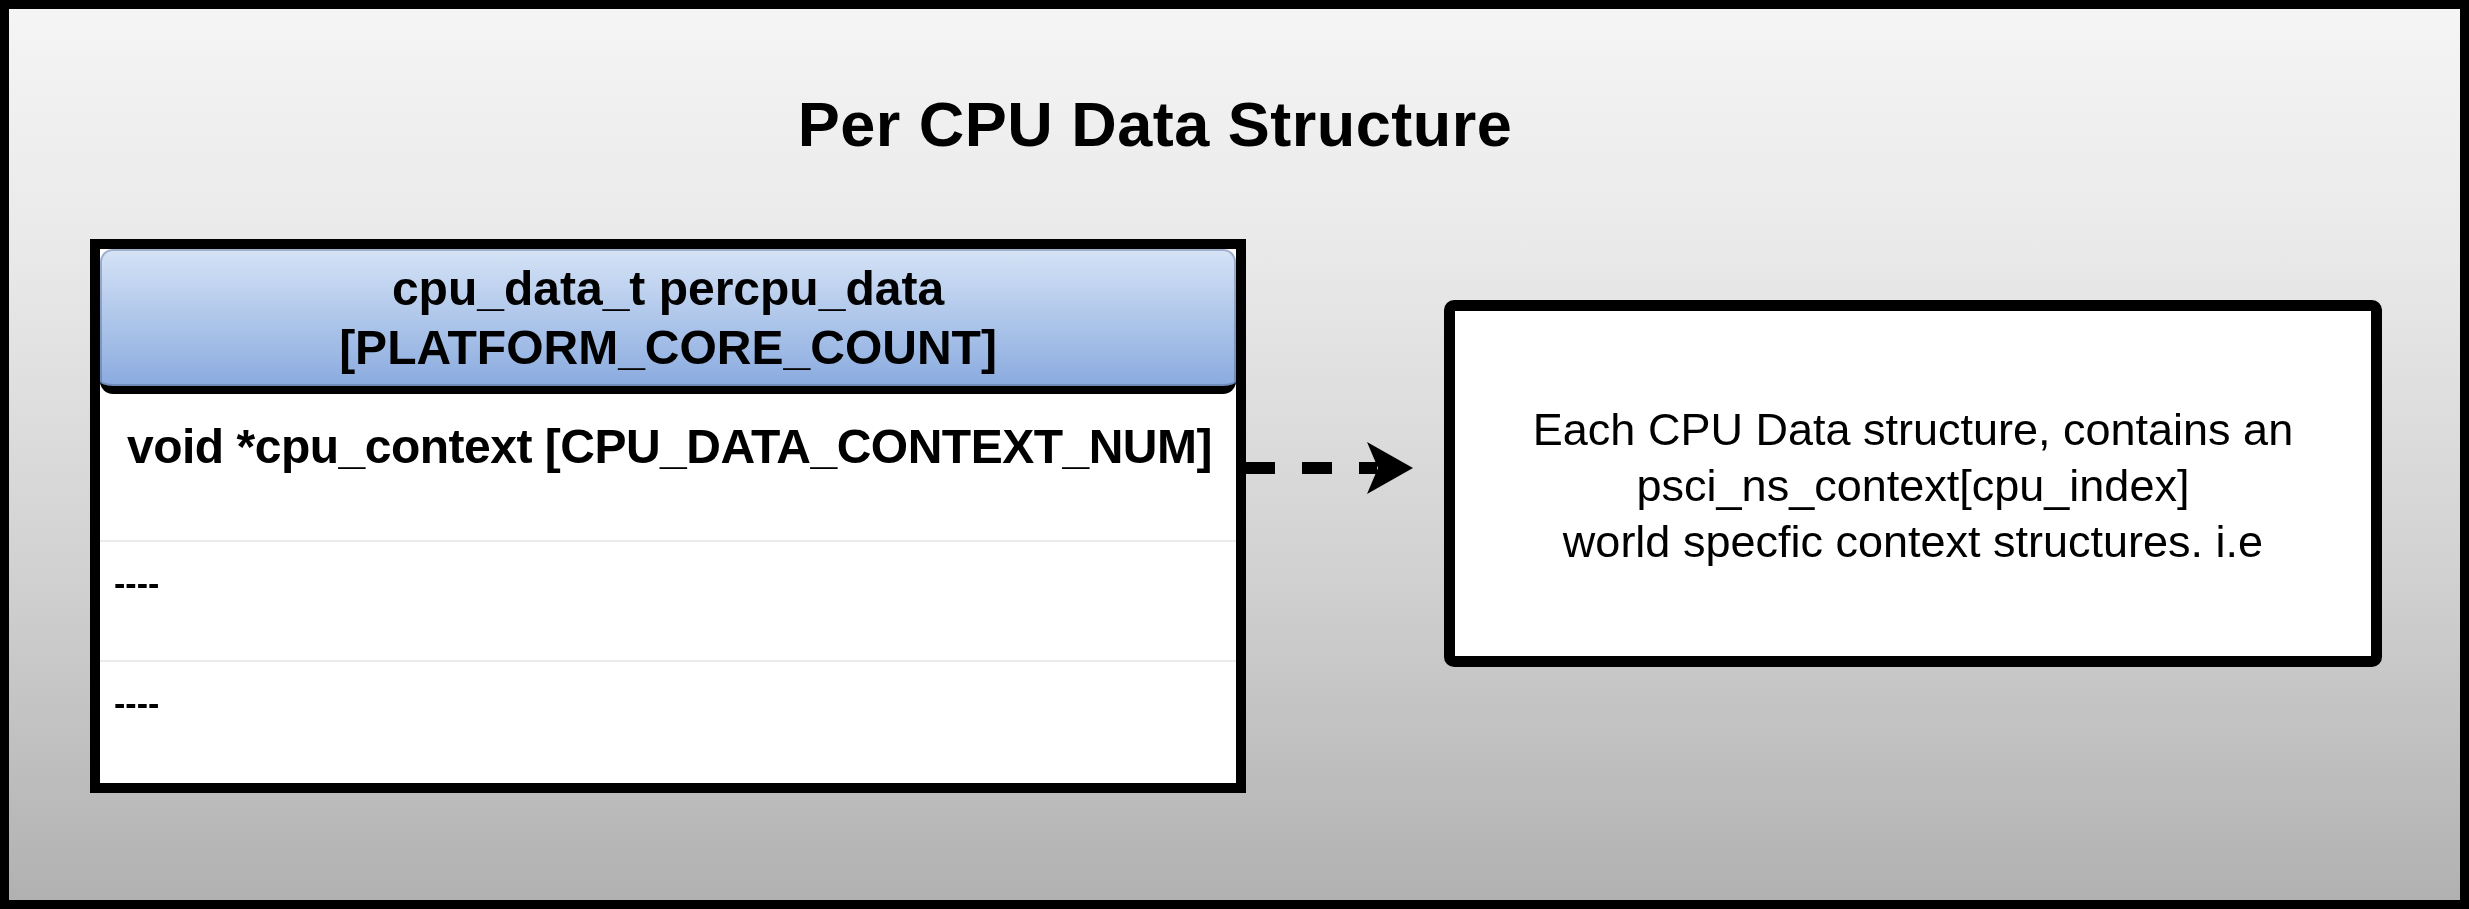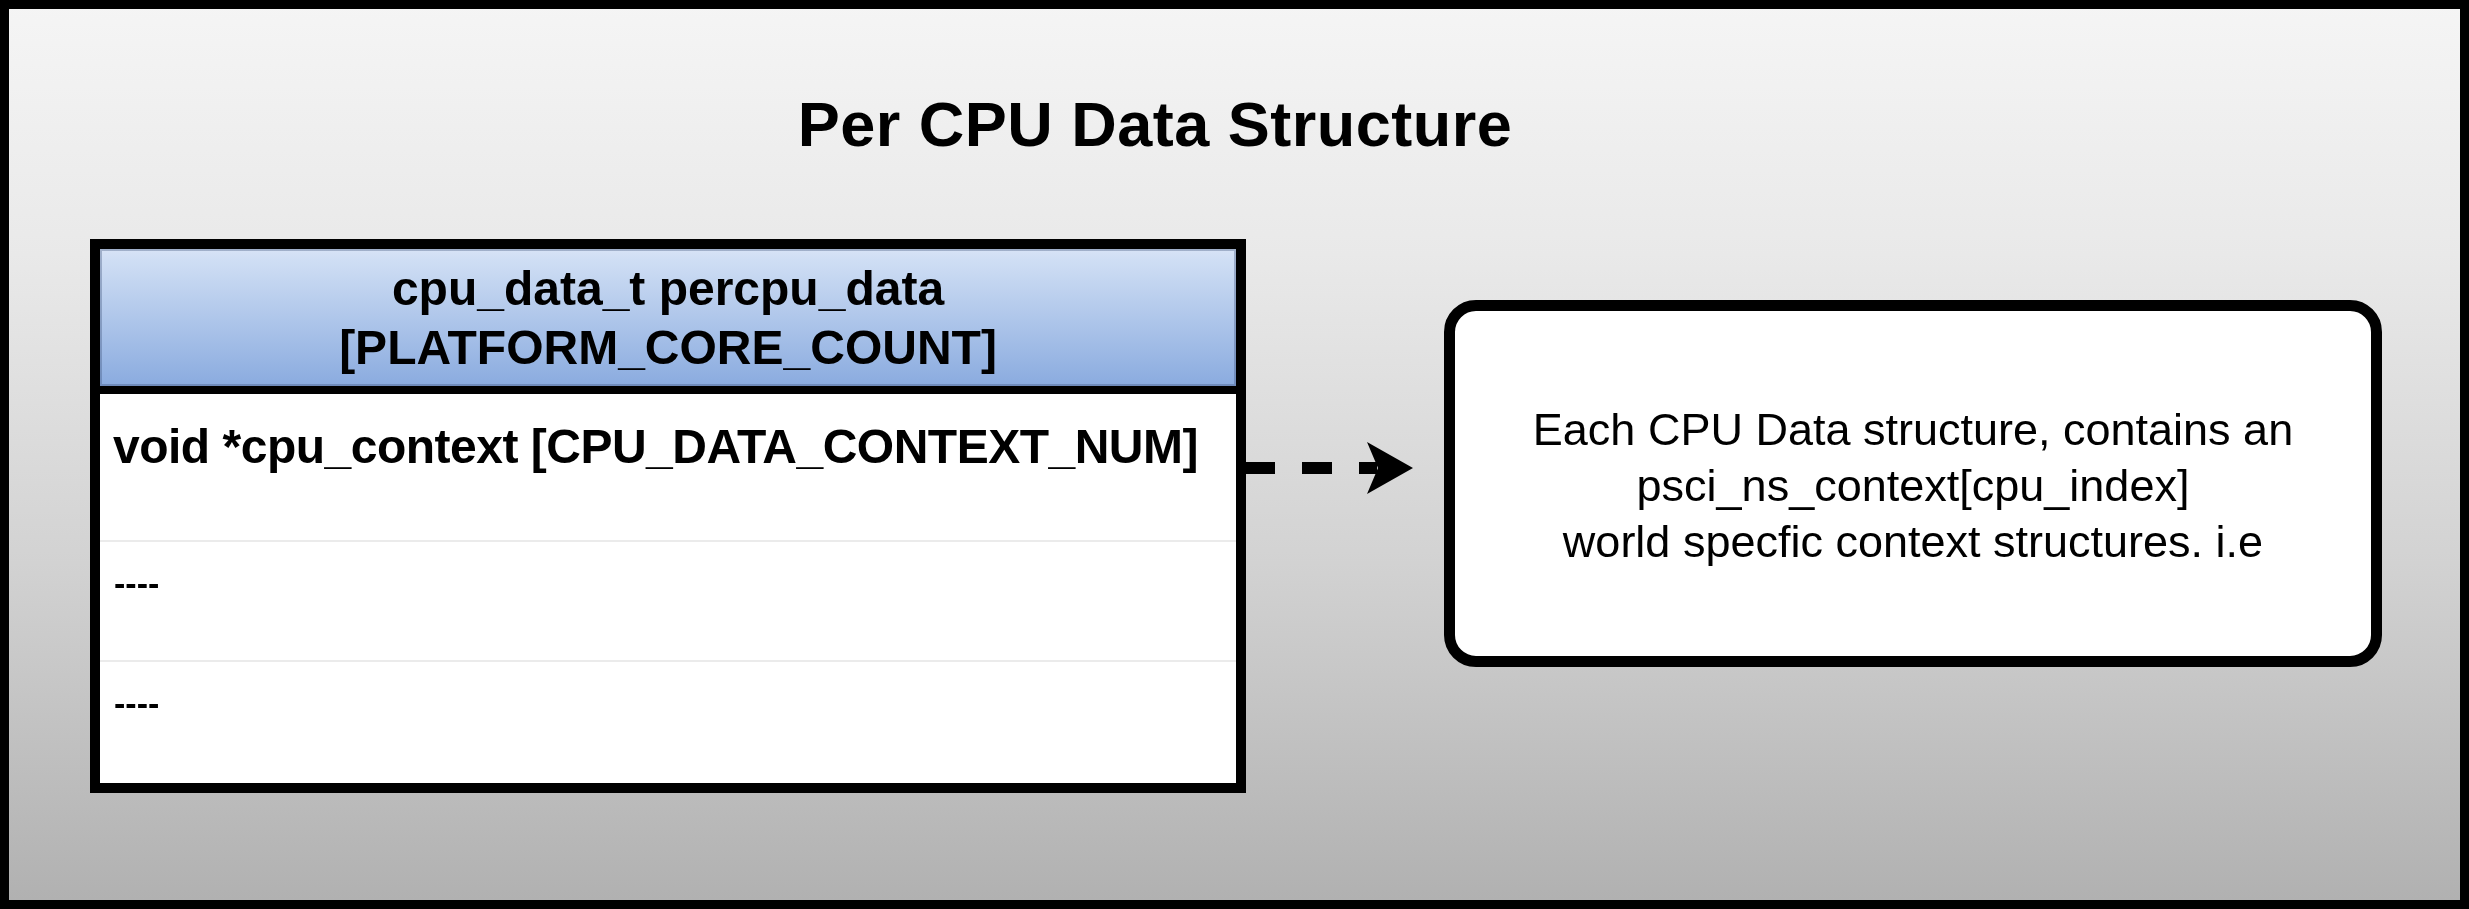--- a/index.html
+++ b/index.html
@@ -54,27 +54,28 @@
     background: linear-gradient(180deg, #d8e3f6 0%, #cfdef4 8%, #8aabdf 100%);
     box-shadow: inset 0 0 0 2px rgba(60,80,120,0.35);
     display: flex;
     flex-direction: column;
     align-items: center;
     justify-content: center;
     font-size: 48px;
     font-weight: bold;
     line-height: 59px;
     text-align: center;
+    border-radius: 13px;
   }
   .struct-row-main {
     flex: 0 0 auto;
     height: 148px;
     border-bottom: 2px solid #ebebeb;
     box-sizing: border-box;
-    padding: 25px 8px 0 13px;
+    padding: 25px 8px 0 27px;
     font-size: 48px;
     font-weight: bold;
     white-space: nowrap;
     letter-spacing: -0.5px;
   }
   .struct-row-dash {
     flex: 0 0 auto;
     height: 120px;
     border-bottom: 2px solid #ebebeb;
     box-sizing: border-box;
@@ -102,21 +103,21 @@
     width: 46px;
     height: 52px;
   }
   .annotation-box {
     position: absolute;
     left: 1444px;
     top: 300px;
     width: 938px;
     height: 367px;
     border: 11px solid #000;
-    border-radius: 32px;
+    border-radius: 10px;
     box-sizing: border-box;
     background: #ffffff;
     display: flex;
     flex-direction: column;
     align-items: center;
     justify-content: center;
     padding: 8px 10px 4px 10px;
     font-size: 45px;
     line-height: 56px;
     text-align: left;

